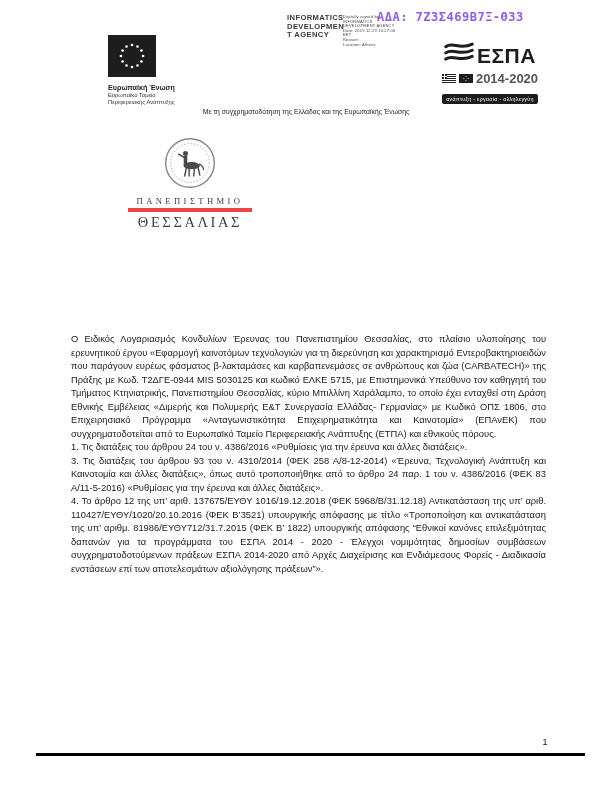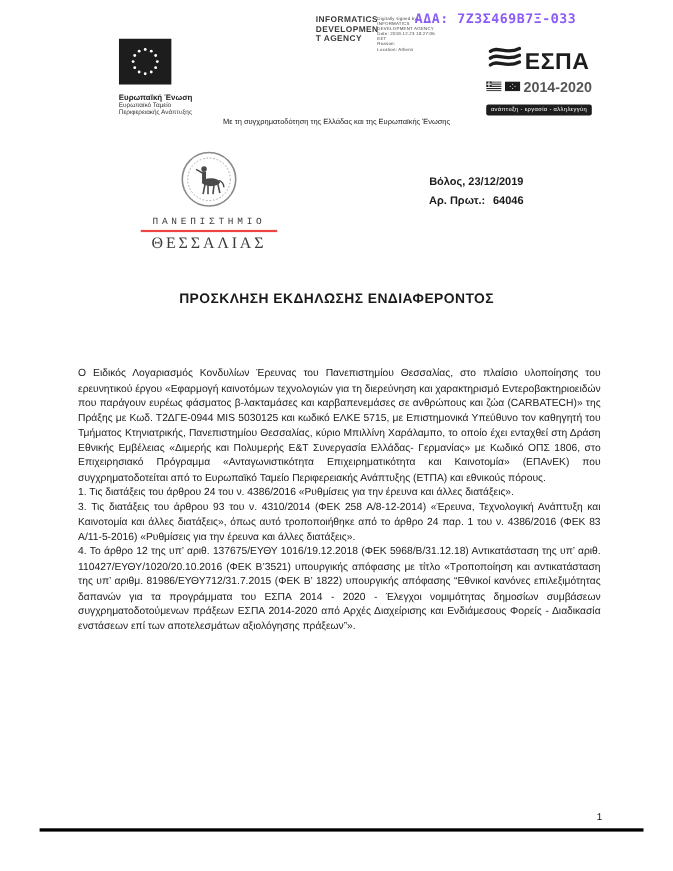--- a/index.html
+++ b/index.html
@@ -42,22 +42,22 @@
     font-size:5.3px;letter-spacing:0.3px;padding:2px 4px;border-radius:2px;white-space:nowrap;
   }
   .cofinance{
     position:absolute;left:96px;top:108px;width:420px;text-align:center;
     font-size:6.8px;color:#222;
   }
   
   .uni-block{position:absolute;left:128px;top:136px;width:124px;text-align:center;}
   .uni-seal{display:inline-block;}
   .uni-line1{
-    font-family:Liberation Mono, monospace;font-size:8.6px;letter-spacing:3.4px;
-    color:#3c3c3c;border-bottom:2px solid #ef4444;padding-bottom:1.5px;margin-top:2px;
+    font-family:Liberation Serif, serif;font-size:8.6px;letter-spacing:3.4px;
+    color:#3c3c3c;border-bottom:4px solid #ef4444;padding-bottom:1.5px;margin-top:2px;
     white-space:nowrap;
   }
   .uni-line2{
     font-family:"Liberation Serif",serif;font-size:14.5px;letter-spacing:2.6px;
     color:#3c3c3c;margin-top:2px;white-space:nowrap;
   }
   .date-block{position:absolute;left:363px;top:157px;width:140px;text-align:center;}
   .date-line{font-size:10px;font-weight:bold;line-height:17px;white-space:nowrap;}
   .proto-value{margin-left:7px;}
   
@@ -187,28 +187,21 @@
           <path d="M23,34 L23,22 L27,22 L27,34 Z" stroke="none"></path>
           <circle cx="25" cy="19.5" r="2.8" stroke="none"></circle>
           <line x1="24" y1="24" x2="17" y2="20" stroke-width="1.6"></line>
         </g>
       </svg>
     </span>
     <div class="uni-line1">ΠΑΝΕΠΙΣΤΗΜΙΟ</div>
     <div class="uni-line2">ΘΕΣΣΑΛΙΑΣ</div>
   </div>
 
-  <div class="date-block">
-    <div class="date-line">Βόλος, 23/12/2019</div>
-    <div class="date-line">
-      <span>Αρ. Πρωτ.:</span><span class="proto-value">64046</span>
-    </div>
-  </div>
-
-  <div class="doc-title">ΠΡΟΣΚΛΗΣΗ ΕΚΔΗΛΩΣΗΣ ΕΝΔΙΑΦΕΡΟΝΤΟΣ</div>
+
 
   <div class="body-text">
     <p class="para">Ο Ειδικός Λογαριασμός Κονδυλίων Έρευνας του Πανεπιστημίου Θεσσαλίας, στο πλαίσιο υλοποίησης του ερευνητικού έργου «Εφαρμογή καινοτόμων τεχνολογιών για τη διερεύνηση και χαρακτηρισμό Εντεροβακτηριοειδών που παράγουν ευρέως φάσματος β-λακταμάσες και καρβαπενεμάσες σε ανθρώπους και ζώα (CARBATECH)» της Πράξης με Κωδ. Τ2ΔΓΕ-0944 MIS 5030125 και κωδικό ΕΛΚΕ 5715, με Επιστημονικά Υπεύθυνο τον καθηγητή του Τμήματος Κτηνιατρικής, Πανεπιστημίου Θεσσαλίας, κύριο Μπιλλίνη Χαράλαμπο, το οποίο έχει ενταχθεί στη Δράση Εθνικής Εμβέλειας «Διμερής και Πολυμερής Ε&amp;Τ Συνεργασία Ελλάδας- Γερμανίας» με Κωδικό ΟΠΣ 1806, στο Επιχειρησιακό Πρόγραμμα «Ανταγωνιστικότητα Επιχειρηματικότητα και Καινοτομία» (ΕΠΑνΕΚ) που συγχρηματοδοτείται από το Ευρωπαϊκό Ταμείο Περιφερειακής Ανάπτυξης (ΕΤΠΑ) και εθνικούς πόρους.</p>
     <p class="para item">1. Τις διατάξεις του άρθρου 24 του ν. 4386/2016 «Ρυθμίσεις για την έρευνα και άλλες διατάξεις».</p>
     <p class="para item">3. Τις διατάξεις του άρθρου 93 του ν. 4310/2014 (ΦΕΚ 258 Α/8-12-2014) «Έρευνα, Τεχνολογική Ανάπτυξη και Καινοτομία και άλλες διατάξεις», όπως αυτό τροποποιήθηκε από το άρθρο 24 παρ. 1 του ν. 4386/2016 (ΦΕΚ 83 Α/11-5-2016) «Ρυθμίσεις για την έρευνα και άλλες διατάξεις».</p>
     <p class="para item">4. Το άρθρο 12 της υπ’ αριθ. 137675/ΕΥΘΥ 1016/19.12.2018 (ΦΕΚ 5968/Β/31.12.18) Αντικατάσταση της υπ’ αριθ. 110427/ΕΥΘΥ/1020/20.10.2016 (ΦΕΚ Β’3521) υπουργικής απόφασης με τίτλο «Τροποποίηση και αντικατάσταση της υπ’ αριθμ. 81986/ΕΥΘΥ712/31.7.2015 (ΦΕΚ Β’ 1822) υπουργικής απόφασης “Εθνικοί κανόνες επιλεξιμότητας δαπανών για τα προγράμματα του ΕΣΠΑ 2014 - 2020 - Έλεγχοι νομιμότητας δημοσίων συμβάσεων συγχρηματοδοτούμενων πράξεων ΕΣΠΑ 2014-2020 από Αρχές Διαχείρισης και Ενδιάμεσους Φορείς - Διαδικασία ενστάσεων επί των αποτελεσμάτων αξιολόγησης πράξεων”».</p>
   </div>
 
   <div class="page-number">1</div>
   <div class="footer-rule"></div>

